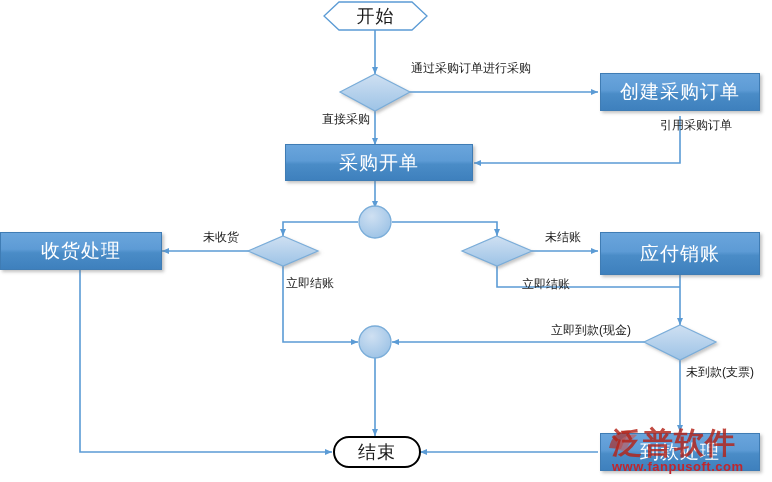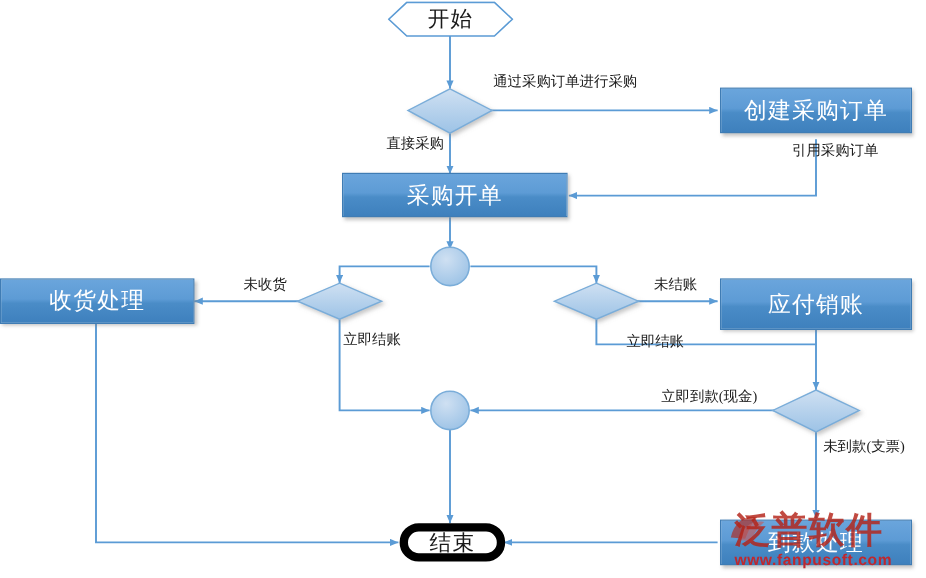--- a/index.html
+++ b/index.html
@@ -55,34 +55,33 @@
     display: flex;
     align-items: center;
     justify-content: center;
     font-size: 18px;
     color: #1a1a1a;
     letter-spacing: 1px;
   }
   
   .stadium {
     background: #ffffff;
-    border: 7px solid #000000;
+    border: 2px solid #000000;
     border-radius: 999px;
     color: #1a1a1a;
     font-size: 18px;
     letter-spacing: 1px;
   }
   
   .elabel {
     position: absolute;
     font-size: 12px;
     color: #1a1a1a;
     white-space: nowrap;
     line-height: 1;
-    font-family: Liberation Serif, serif;
   }
   
   #watermark {
     position: absolute;
     pointer-events: none;
   }
   .wm-cn {
     font-size: 30px;
     font-weight: bold;
     color: #b42318;

